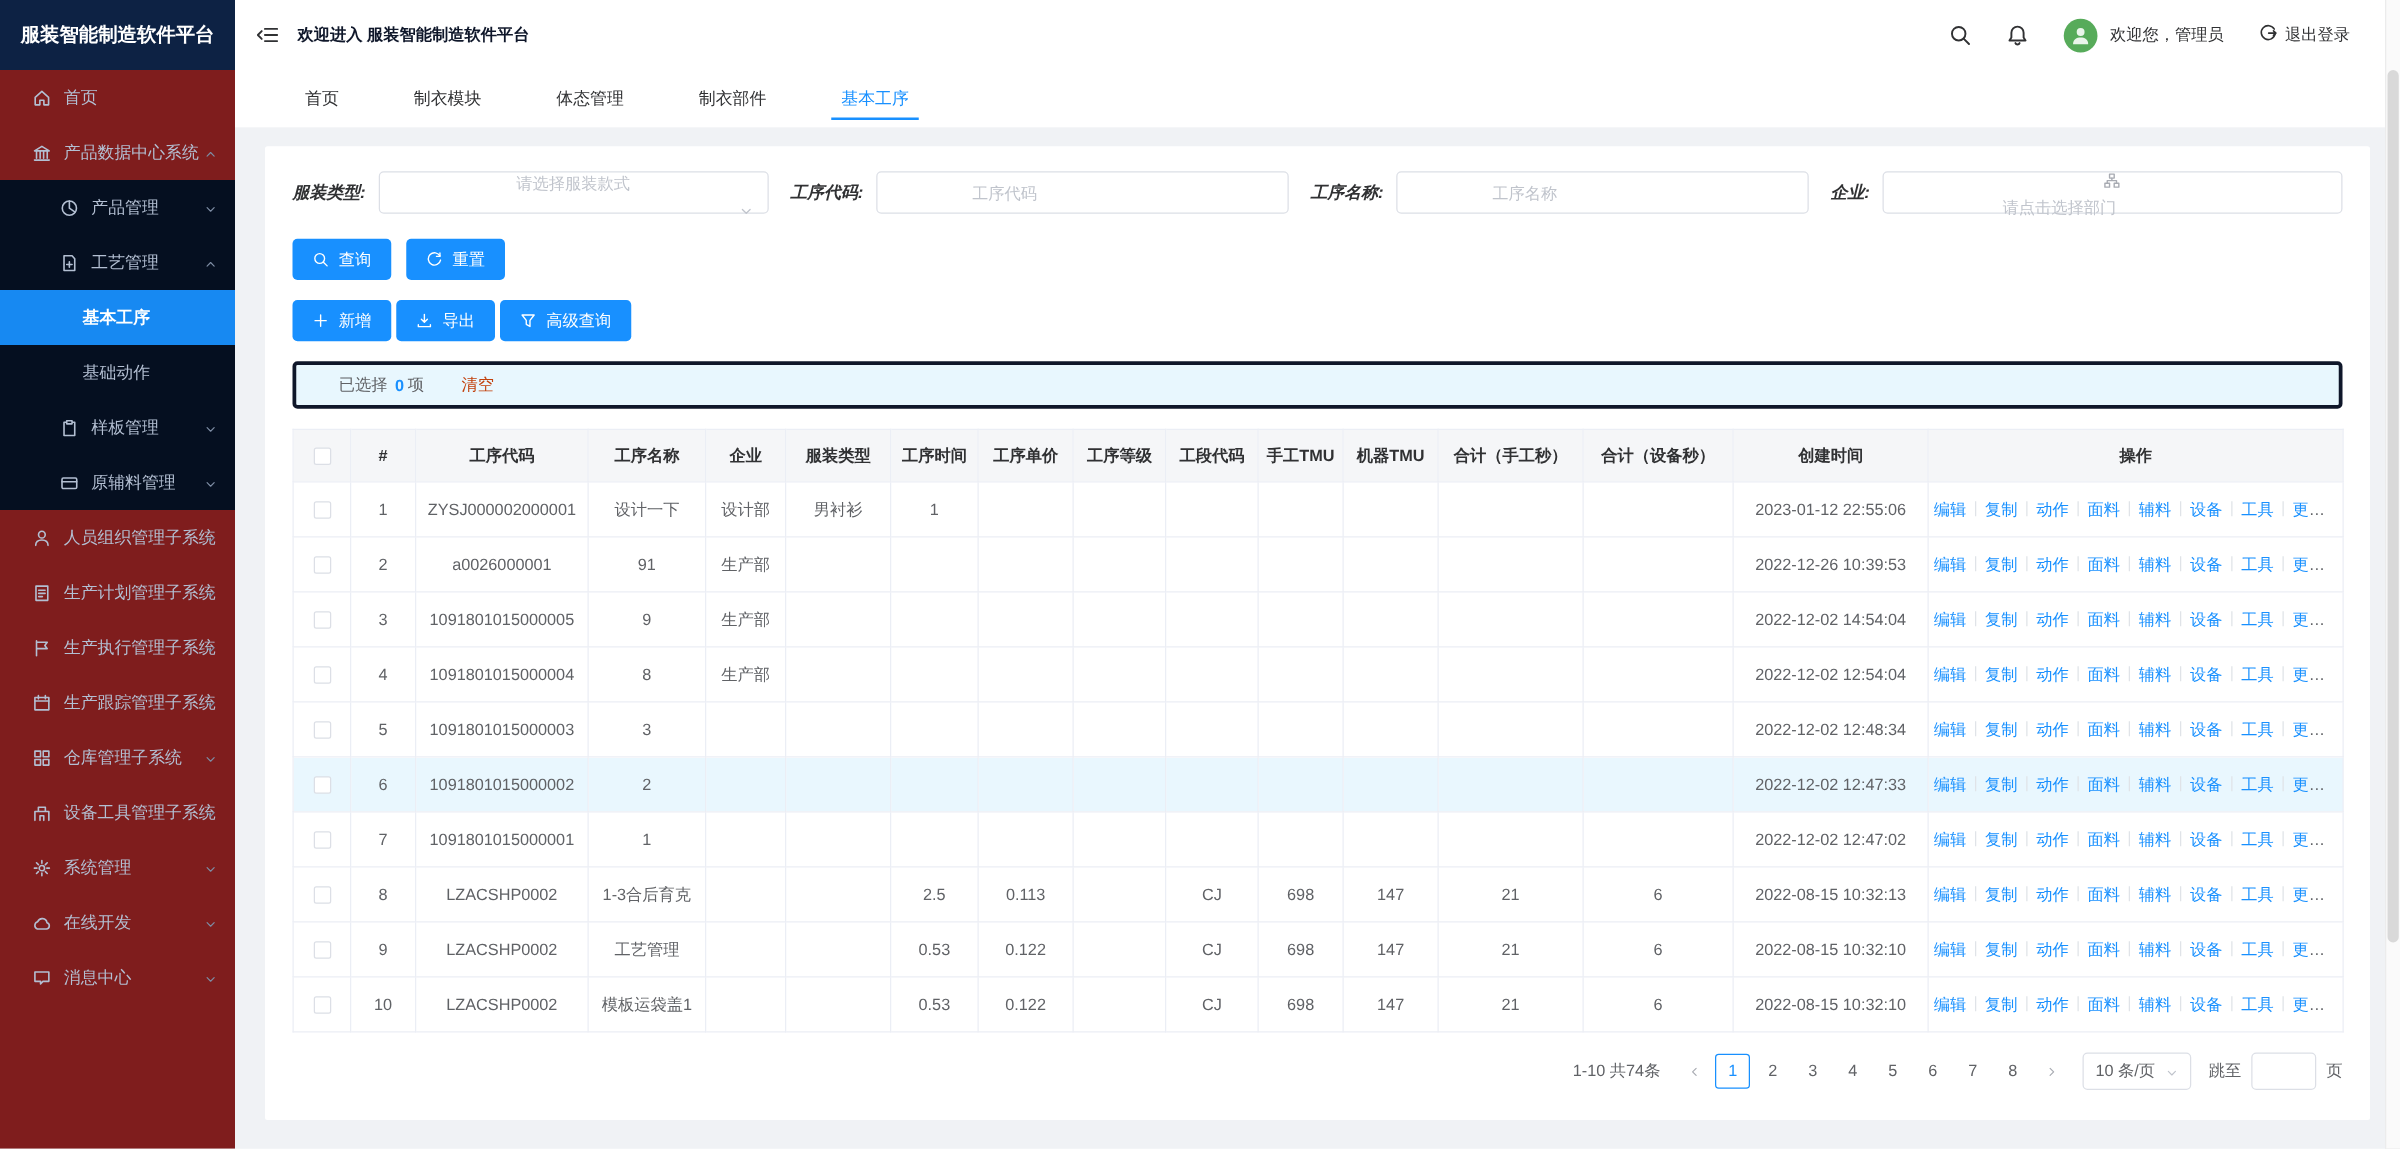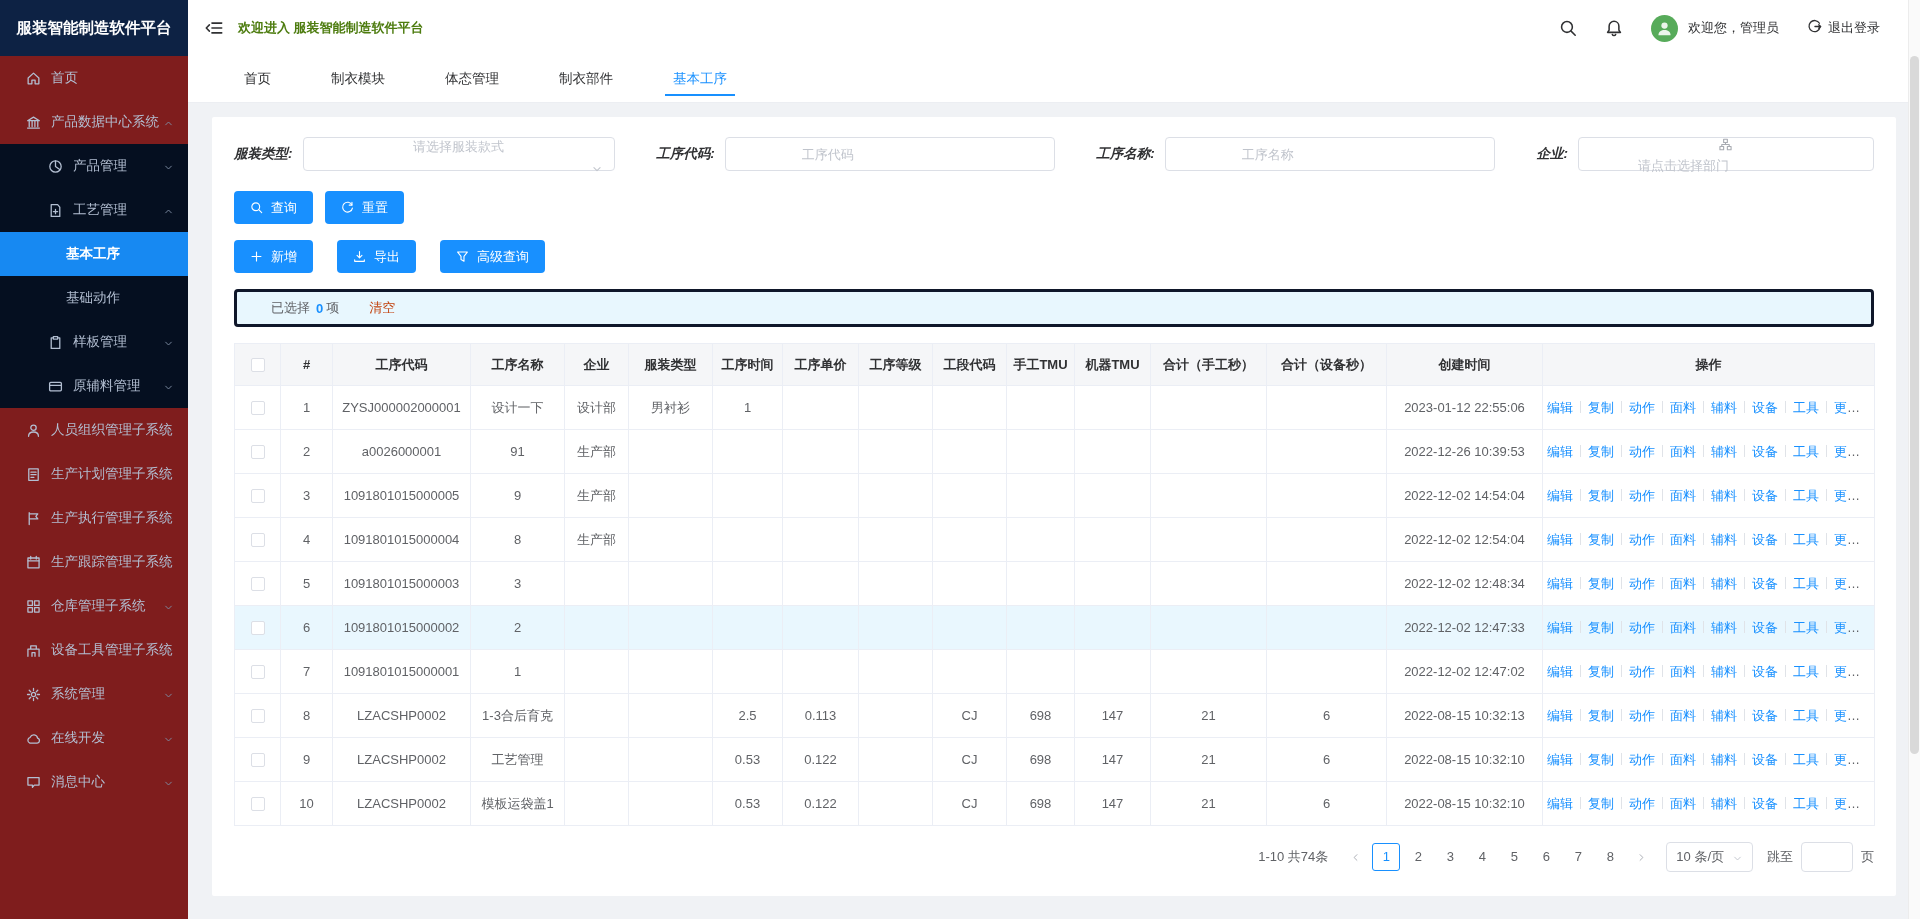--- a/index.html
+++ b/index.html
@@ -23,21 +23,21 @@
   .menu-item.dark { background:#050f20; }
   .menu-item.active { background:#1789f2; color:#fff; font-weight:bold; }
 
   
   .main { flex:1; display:flex; flex-direction:column; min-width:0; }
   .topbar { height:56px; background:#fff; display:flex; align-items:center;
     justify-content:space-between; padding:0 40px 0 17px; }
   .topbar-left { display:flex; align-items:center; gap:15px; }
   .icon-btn { display:inline-flex; width:18px; height:18px; color:#303133; cursor:pointer; }
   .icon-btn svg { width:100%; height:100%; }
-  .welcome { font-size:13px; font-weight:bold; color:#4d7c0f; }
+  .welcome { font-size:13px; font-weight:bold; color:#0f172a; }
   .topbar-right { display:flex; align-items:center; gap:28px; color:#303133; font-size:13px; }
   .user-box { display:flex; align-items:center; gap:10px; cursor:pointer; }
   .avatar { width:27px; height:27px; border-radius:50%; background:#57ab5a; display:inline-flex;
     align-items:center; justify-content:center; color:#eaf5ea; overflow:hidden; }
   .avatar svg { width:17px; height:17px; }
   .logout { display:flex; align-items:flex-start; gap:6px; cursor:pointer; }
   .logout .icon-btn { width:15px; height:15px; }
 
   .tabbar { background:#fff; display:flex; padding-left:26px; border-bottom:1px solid #eceef2; }
   .tab { padding:0 30px; height:46px; line-height:46px; font-size:13.5px; color:#303133;
@@ -54,24 +54,24 @@
   .filter-group { display:flex; align-items:center; }
   .filter-label { font-size:13.5px; color:#303133; font-weight:bold; margin-right:10px; white-space:nowrap;font-style:italic; }
   .control { height:34px; border:1px solid #dcdfe6; border-radius:4px; background:#fff;
     display:flex; align-items:center; padding:0 11px; color:#c0c4cc; font-size:13px; gap:7px;flex-direction:column; }
   .control .caret { width:12px; height:12px; color:#c0c4cc; margin-left:auto; flex:none; }
   .control .caret svg { width:100%; height:100%; }
   .control input { border:none; outline:none; flex:1; font-size:13px; color:#606266; min-width:0; background:transparent; }
   .control input::placeholder { color:#c0c4cc; }
   .control .in-icon { width:13px; height:13px; color:#a8abb2; flex:none; display:inline-flex; }
   .control .in-icon svg { width:100%; height:100%; }
-  .w-select { width:312px; } .w-input { width:330px; } .w-company { width:296px; }
+  .w-select { width:312px; } .w-input { width:330px; } .w-company { width:368px; }
 
   .btn-row1 { margin-top:20px; display:flex; gap:12px; }
-  .btn-row2 { margin-top:16px; display:flex; gap:24px; }
+  .btn-row2 { margin-top:16px; display:flex; gap:4px; }
   .btn { display:inline-flex; align-items:center; gap:8px; background:#1890ff; color:#fff;
     font-size:13px; height:33px; padding:0 16px; border-radius:4px; border:none; cursor:pointer; }
   .btn .b-icon { width:13px; height:13px; display:inline-flex; }
   .btn .b-icon svg { width:100%; height:100%; }
 
   .alert { margin-top:16px; background:#e8f7fe; border:3px solid #0f172a; border-radius:4px;
     height:38px; display:flex; align-items:center; padding-left:34px; font-size:13px; color:#606266; }
   .alert .count { color:#1890ff; font-weight:bold; margin:0 3px 0 6px; }
   .alert .clear { color:#c2410c; margin-left:30px; cursor:pointer; }
 

